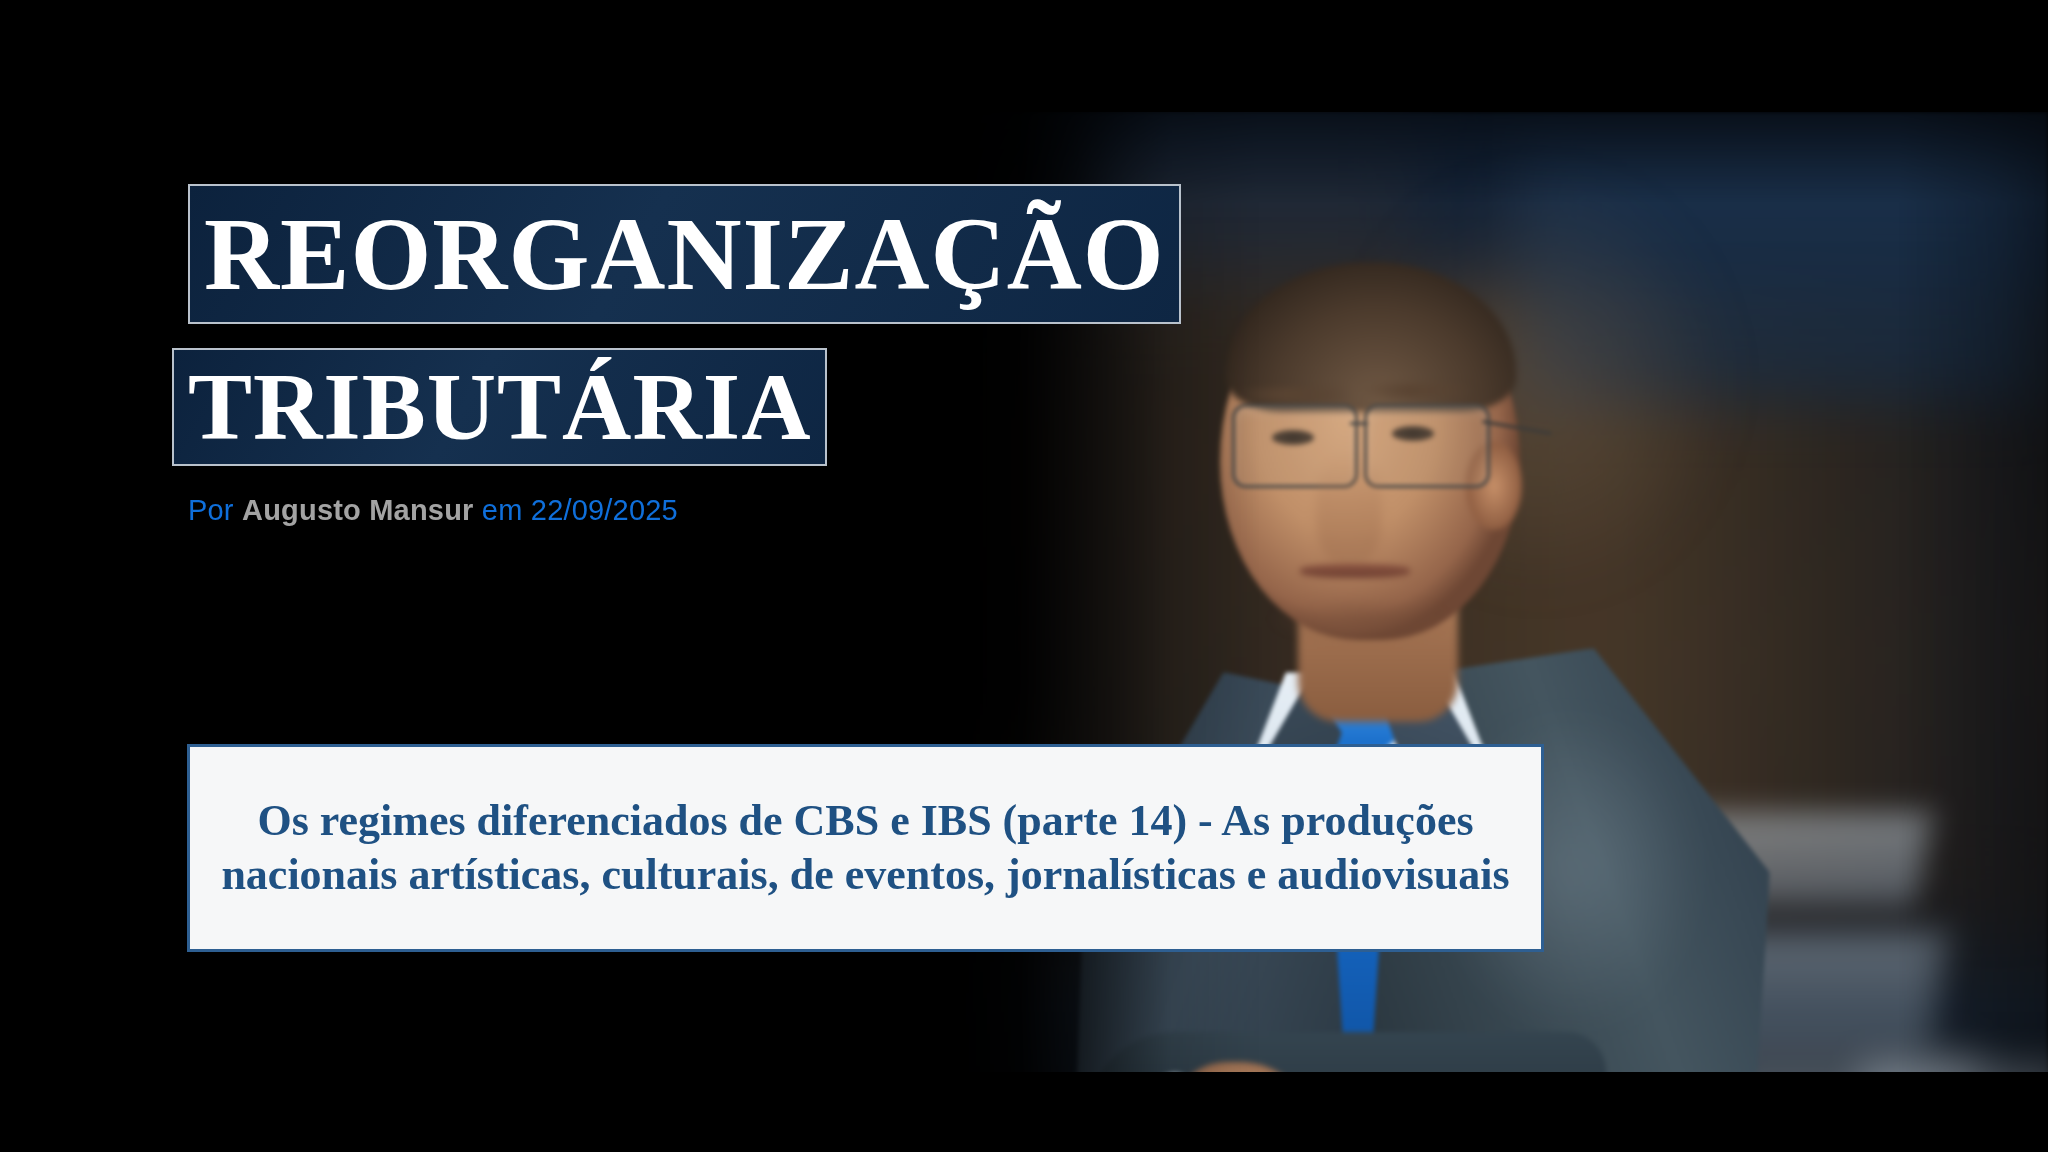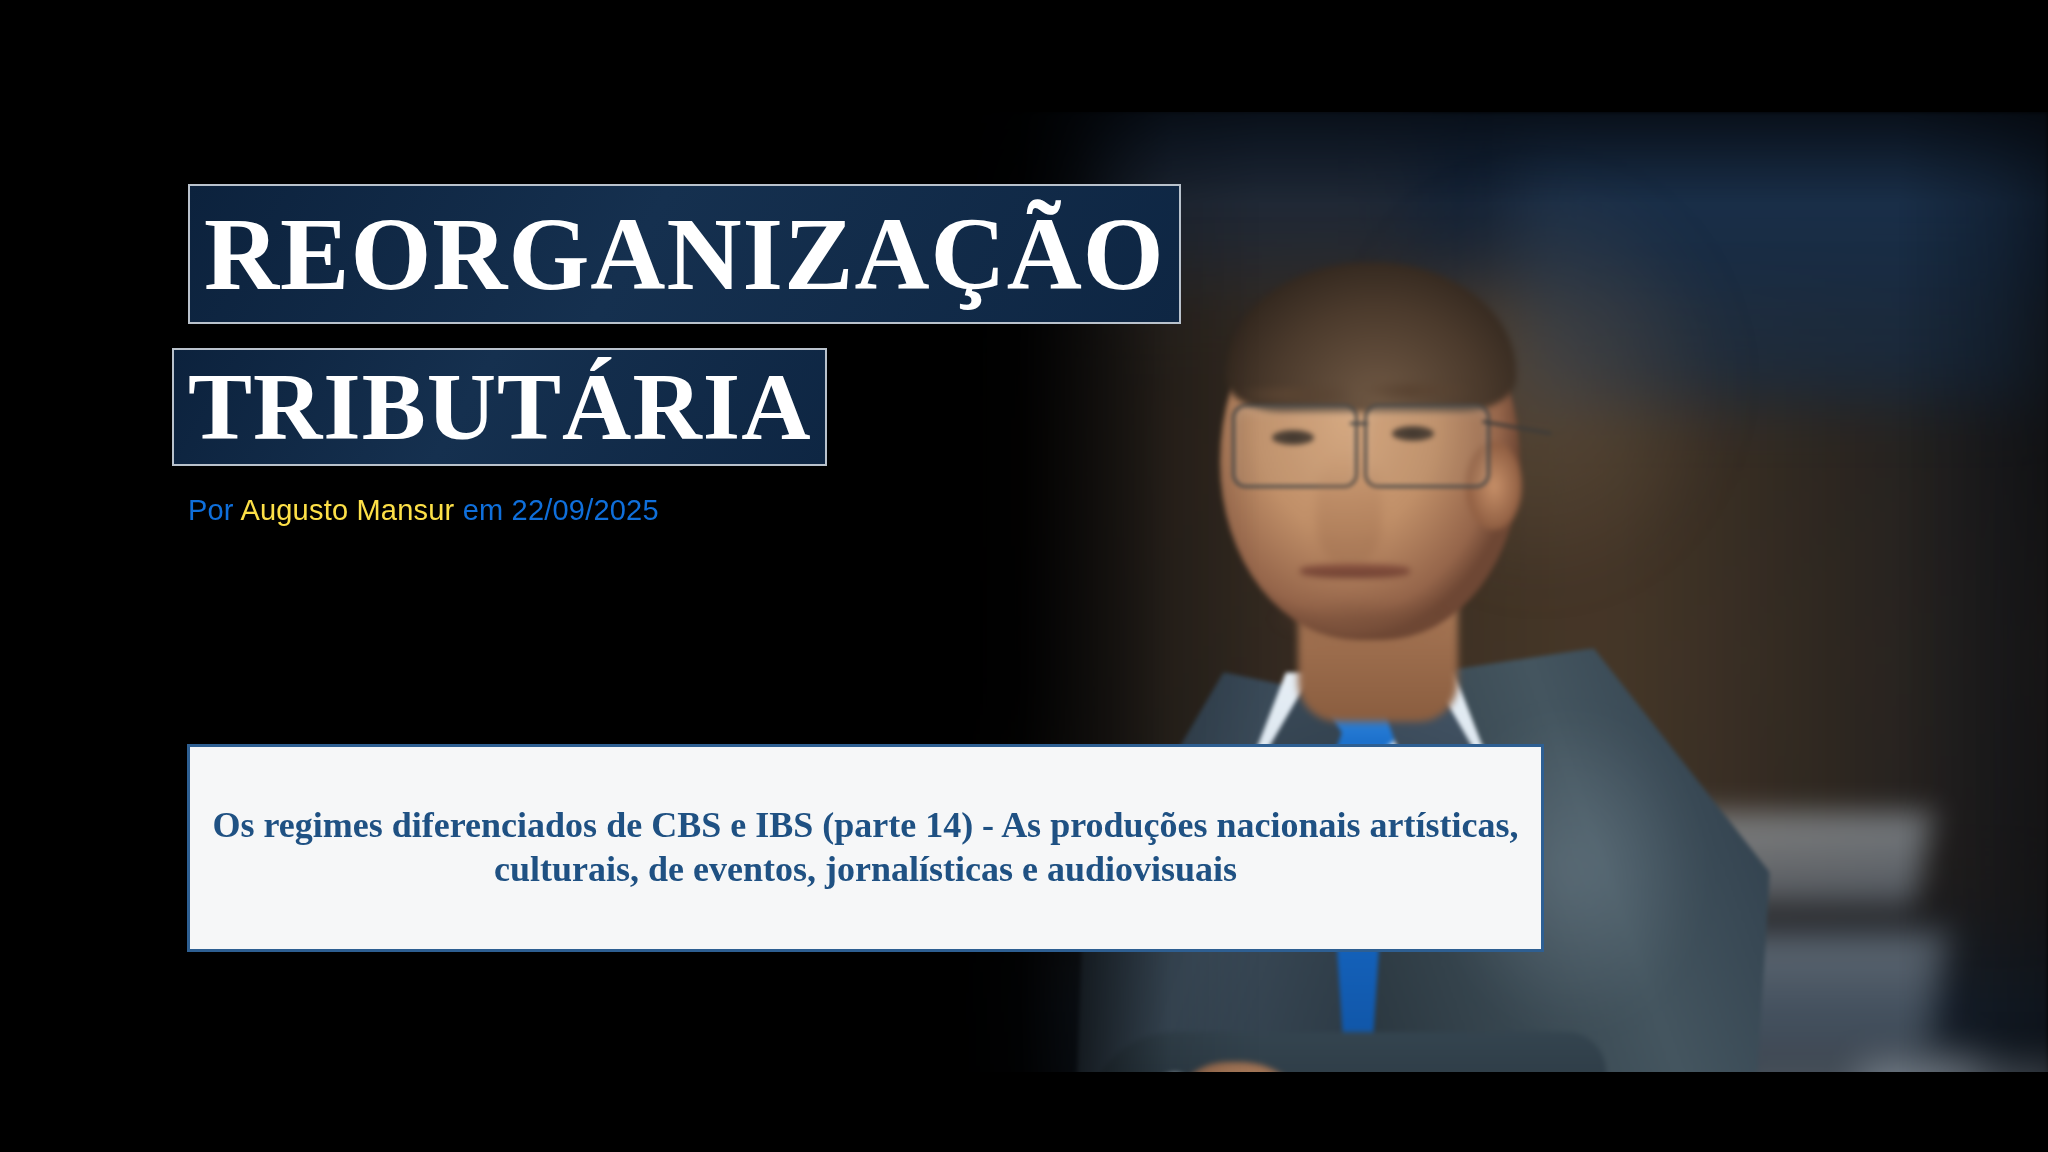--- a/index.html
+++ b/index.html
@@ -281,39 +281,39 @@
 
   
   #byline {
     position: absolute;
     left: 188px; top: 494px;
     font-size: 29px;
     letter-spacing: .2px;
     white-space: nowrap;
   }
   #byline .by-pre, #byline .by-mid, #byline .by-date { color: #0f6fdb; }
-  #byline .by-author { color: #fde047; font-weight: 400; }
+  #byline .by-author { color: #a3a3a3; font-weight: 700; }
 
   
   #caption-card {
     position: absolute;
     left: 187px; top: 744px;
     width: 1357px; height: 208px;
     background: #f6f7f8;
     border: 3px solid #2e5f92;
     box-sizing: border-box;
     display: flex;
     align-items: center;
     justify-content: center;
   }
   #caption-text {
     color: #1f5183;
     font-family: "Liberation Serif", "DejaVu Serif", serif;
     font-weight: 700;
-    font-size: 36px;
+    font-size: 44px;
     line-height: 1.22;
     text-align: center;
     padding: 0 20px;
   }
 </style>
 </head>
 <body>
 
 <div id="stage">
 

